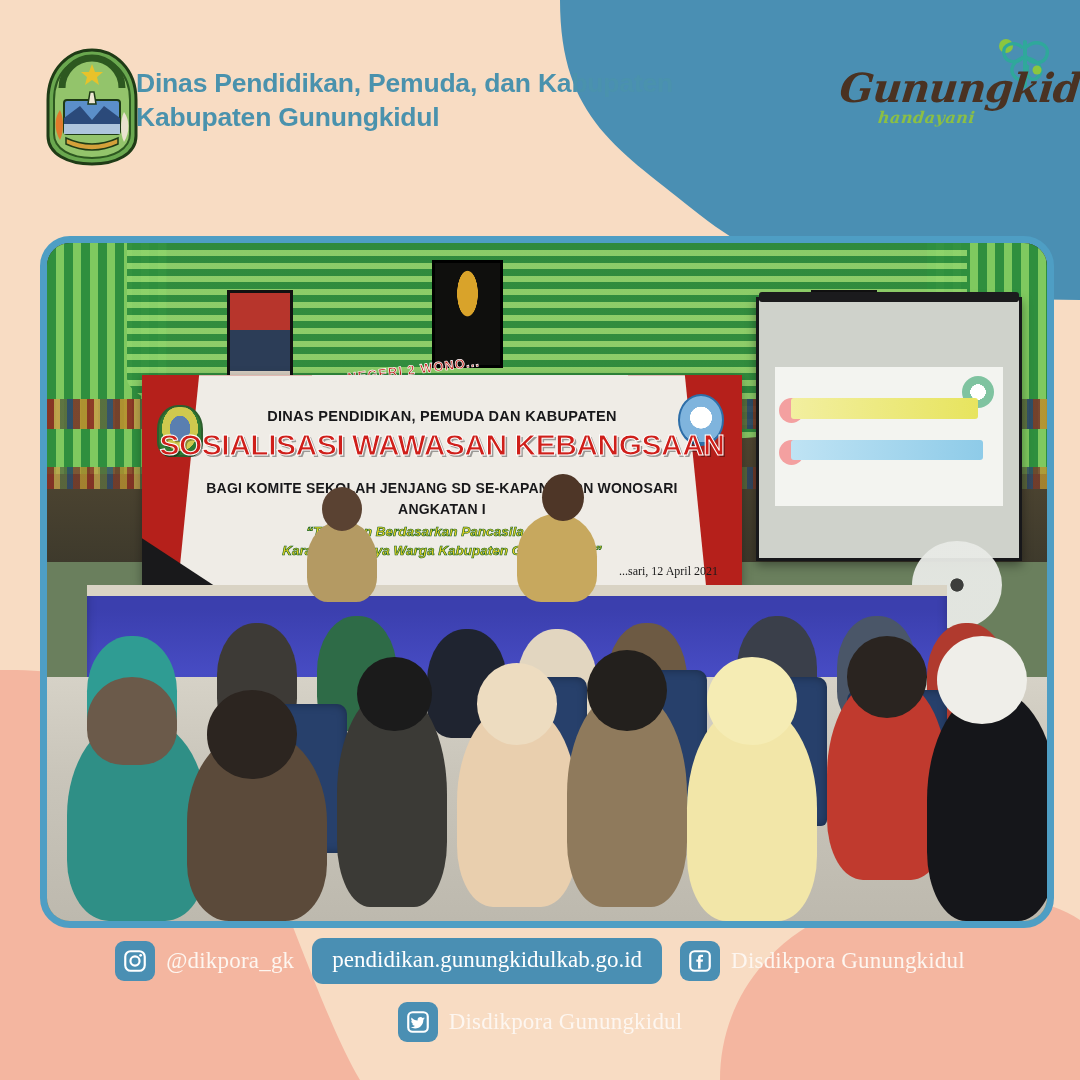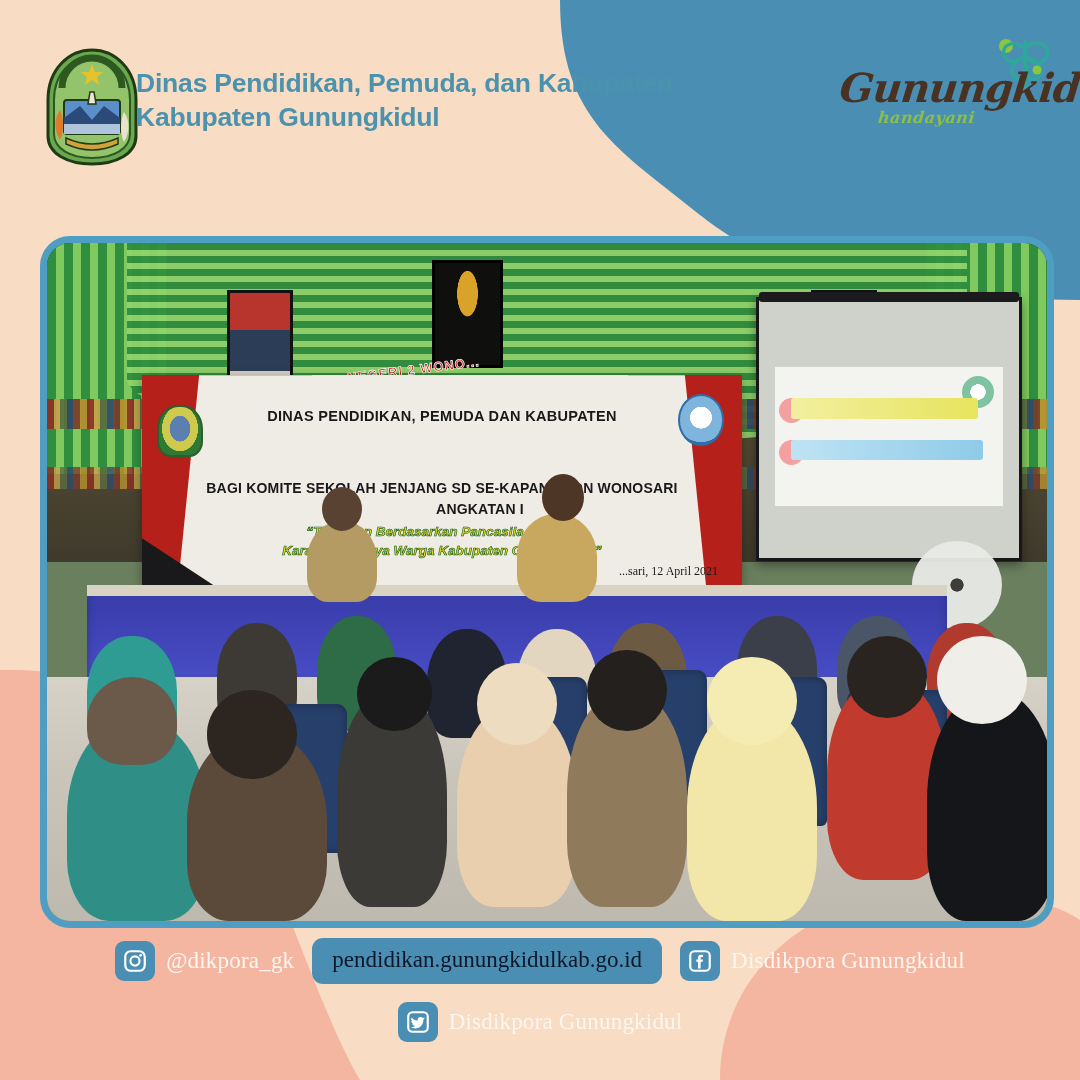--- a/index.html
+++ b/index.html
@@ -59,21 +59,21 @@
      clip-path:polygon(38% 0,100% 0,100% 100%,0 100%);}
   .banner-black-l{position:absolute;left:0;bottom:0;width:12%;height:34%;background:#19191b;
      clip-path:polygon(0 34%,100% 100%,0 100%);}
   .bn-txt{position:absolute;width:100%;text-align:center;color:#18181a;font-weight:bold;
           font-family:"Liberation Sans",sans-serif;white-space:nowrap;}
   .bn1{top:7%;font-size:14.5px;letter-spacing:.3px;}
   .bn2{top:15.5%;font-size:14.5px;letter-spacing:.3px;}
   .bn-title{top:25%;font-size:30px;color:#cf1f1a;font-weight:bold;letter-spacing:-0.5px;
             -webkit-text-stroke:1px #fff;text-shadow:2px 2px 0 rgba(0,0,0,.35);}
   .bn3{top:50%;font-size:14px;letter-spacing:.2px;}
-  .bn4{top:60%;font-size:14px;letter-spacing:.2px;margin-left:38px;}
+  .bn4{top:60%;font-size:14px;letter-spacing:.2px;}
   .bn-q1{top:71%;font-size:13.5px;color:#e8d321;font-style:italic;-webkit-text-stroke:.6px #0a5c1e;}
   .bn-q2{top:80%;font-size:13.5px;color:#e8d321;font-style:italic;-webkit-text-stroke:.6px #0a5c1e;}
   .bn-date{position:absolute;right:4%;bottom:3%;font-size:12px;color:#1b1b1b;font-family:"Liberation Serif",serif;}
   .bn-emblem{position:absolute;width:42px;height:48px;}
   .bn-emb-l{left:2.5%;top:14%;border-radius:46% 46% 30% 30%;
      background:radial-gradient(ellipse at 50% 45%,#5a7fb0 0 34%,#cfc94e 35% 60%,#2f7a33 61% 100%);border:2px solid #2d5e2d;}
   .bn-emb-r{right:3%;top:9%;border-radius:50%;
      background:radial-gradient(circle at 50% 45%,#fff 0 32%,#7fb4dd 33% 72%,#2d6ea8 73% 100%);border:2px solid #2d6ea8;}
   .neg2{position:absolute;left:30%;top:17.5%;font-size:13px;font-weight:bold;color:#c8241c;
         -webkit-text-stroke:.7px #fff;transform:rotate(-7deg);letter-spacing:1px;}
@@ -109,21 +109,21 @@
   
   .footer{position:absolute;left:0;bottom:0;width:1080px;height:160px;}
   .f-row{position:absolute;width:100%;display:flex;align-items:center;justify-content:center;gap:18px;}
   .f-row1{top:18px;}
   .f-row2{top:82px;}
   .f-item{display:flex;align-items:center;gap:11px;}
   .sic{width:40px;height:40px;border-radius:9px;background:#4a8fb3;display:flex;align-items:center;justify-content:center;}
   .sic svg{display:block;}
   .f-label{color:#fdf6f0;font-size:23px;font-family:"Liberation Serif",serif;letter-spacing:.2px;white-space:nowrap;}
   .url-pill{background:#4a8fb3;border-radius:11px;padding:9px 20px 11px;}
-  .url-pill span{color:#0f172a;font-size:23px;font-family:"Liberation Serif",serif;white-space:nowrap;}
+  .url-pill span{color:#ffffff;font-size:23px;font-family:"Liberation Serif",serif;white-space:nowrap;}
 </style>
 </head>
 <body>
 
 <div id="poster">
 
   <div class="bg-base"></div>
 
   <svg class="bg-blue-top" viewBox="0 0 1080 560" preserveAspectRatio="none">
     <path d="M560,0 C560,120 620,150 700,215 C790,285 880,300 1080,300 L1080,0 Z" fill="#4a8fb3"></path>
@@ -210,20 +210,21 @@
       <div class="fan" style="right:4.5%;top:44%;width:9%;padding-bottom:0;height:13%;"></div>
 
       <div class="banner">
         <div class="banner-red-l"></div>
         <div class="banner-red-r"></div>
         <div class="banner-white"></div>
         <div class="banner-black-l"></div>
         <div class="bn-emblem bn-emb-l"></div>
         <div class="bn-emblem bn-emb-r"></div>
         <div class="bn-txt bn2">DINAS PENDIDIKAN, PEMUDA DAN KABUPATEN</div>
+        <div class="bn-txt bn-title">SOSIALISASI WAWASAN KEBANGSAAN</div>
         <div class="bn-txt bn3">BAGI KOMITE SEKOLAH JENJANG SD SE-KAPANEWON WONOSARI</div>
         <div class="bn-txt bn4">ANGKATAN I</div>
         <div class="bn-txt bn-q1">“Tindakan Berdasarkan Pancasila sebagai</div>
         <div class="bn-txt bn-q2">Karakter Budaya Warga Kabupaten Gunungkidul”</div>
         <div class="bn-date">...sari, 12 April 2021</div>
       </div>
 
       <div class="table-top"></div>
       <div class="table-skirt"></div>
 

